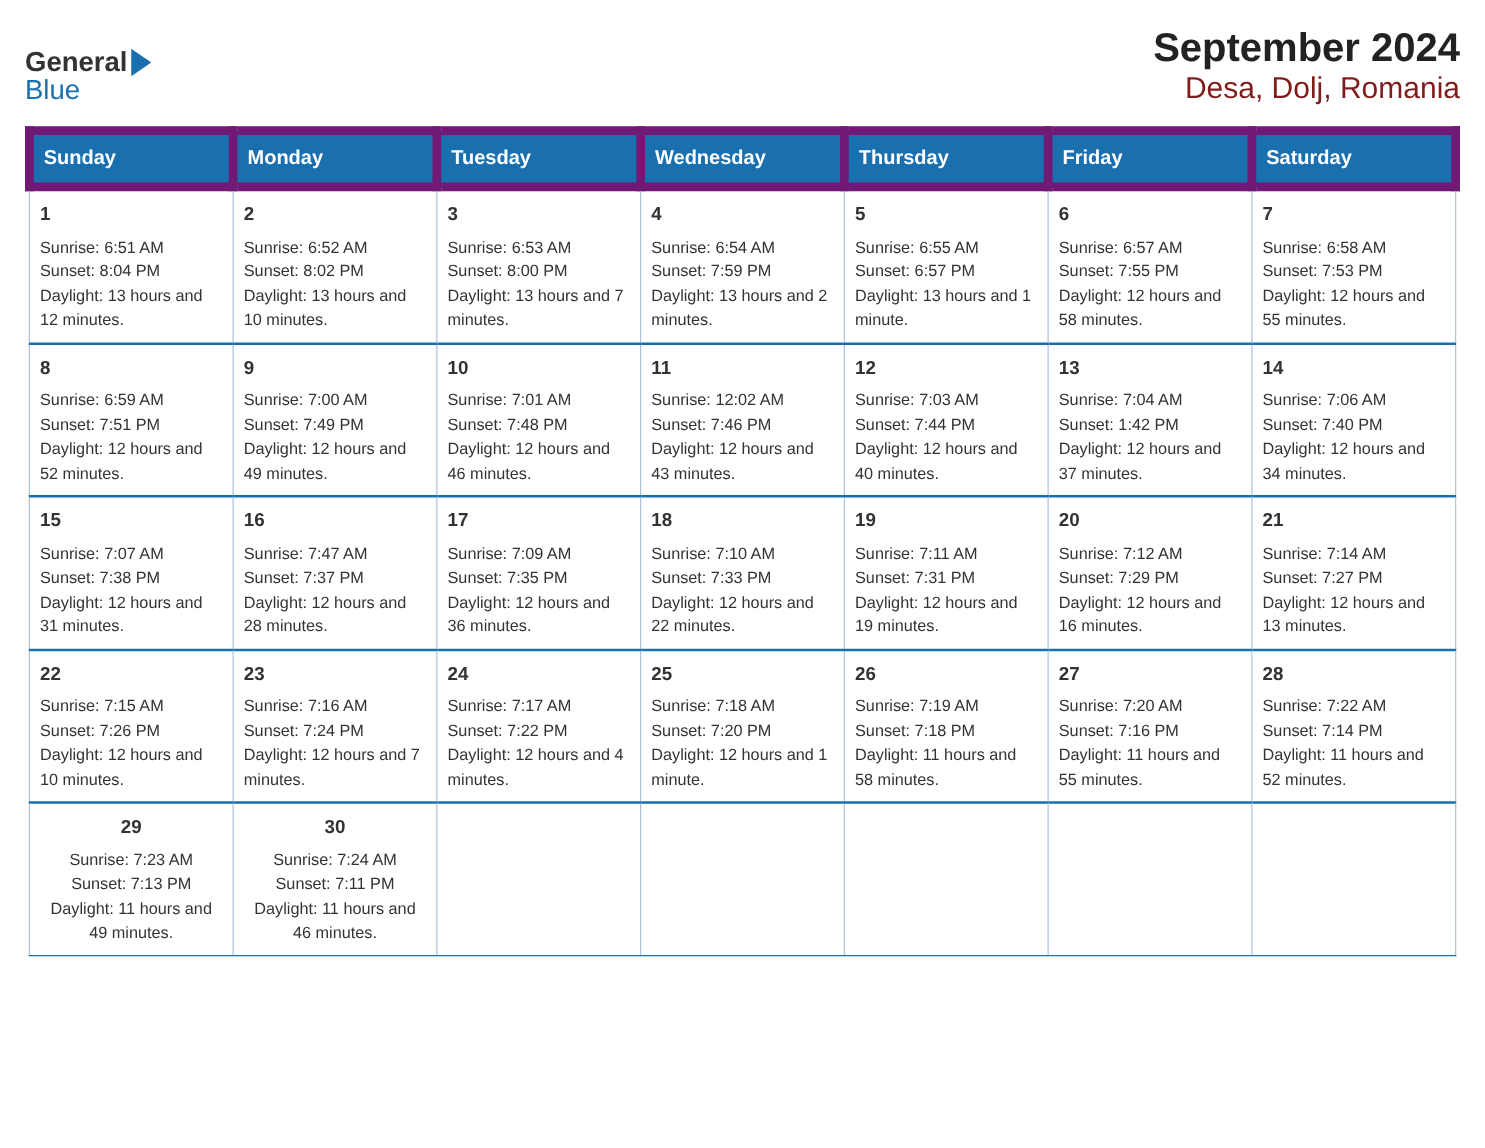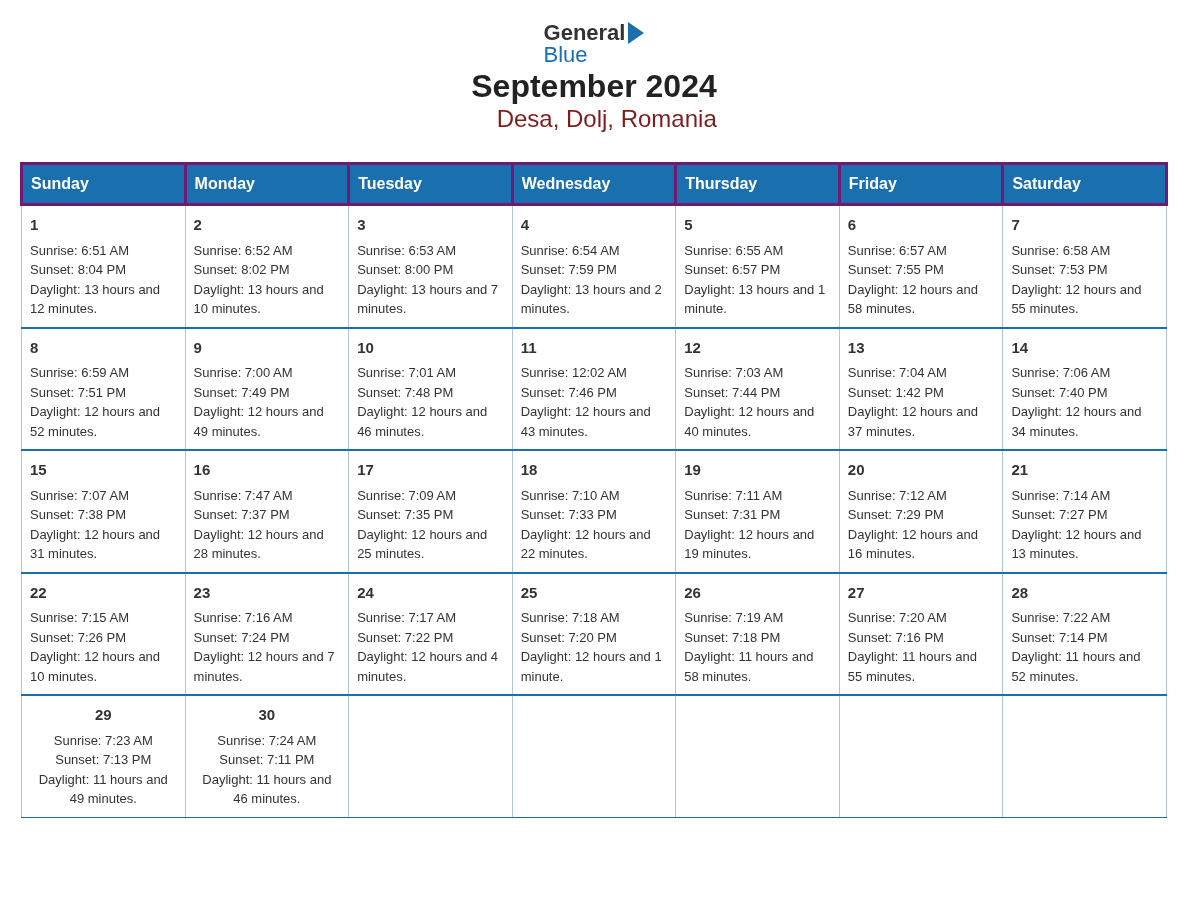--- a/index.html
+++ b/index.html
@@ -6,23 +6,22 @@
     body {
       font-family: Arial, sans-serif;
       background: #fff;
       padding: 20px;
       width: 1188px;
       min-height: 918px;
     }
     .header {
       display: flex;
       justify-content: space-between;
-      align-items: center;
-      margin-bottom: 29px;
-      flex-direction: column;
+      align-items: flex-end;
+      margin-bottom: 16px;
     }
     .logo {
       display: flex;
       align-items: center;
       gap: 0;
     }
     .logo-text {
       font-size: 22px;
       font-weight: bold;
       color: #333;
@@ -52,21 +51,21 @@
       border-collapse: collapse;
       border: 1px solid #1a6faf;
     }
     .calendar th {
       background-color: #1a6faf;
       color: #fff;
       font-size: 16px;
       font-weight: bold;
       padding: 10px 8px;
       text-align: left;
-      border: 3px solid #701a75;
+      border: 7px solid #701a75;
     }
     .calendar td {
       vertical-align: top;
       padding: 8px;
       border: 1px solid #b0c4de;
       width: 14.28%;
       min-height: 100px;
       font-size: 13px;
       color: #333;
       line-height: 1.5;
@@ -134,21 +133,21 @@
         <td><span class="day-num">9</span><span>Sunrise: 7:00 AM</span><br><span>Sunset: 7:49 PM</span><br><span>Daylight: 12 hours and 49 minutes.</span></td>
         <td><span class="day-num">10</span><span>Sunrise: 7:01 AM</span><br><span>Sunset: 7:48 PM</span><br><span>Daylight: 12 hours and 46 minutes.</span></td>
         <td><span class="day-num">11</span><span>Sunrise: 12:02 AM</span><br><span>Sunset: 7:46 PM</span><br><span>Daylight: 12 hours and 43 minutes.</span></td>
         <td><span class="day-num">12</span><span>Sunrise: 7:03 AM</span><br><span>Sunset: 7:44 PM</span><br><span>Daylight: 12 hours and 40 minutes.</span></td>
         <td><span class="day-num">13</span><span>Sunrise: 7:04 AM</span><br><span>Sunset: 1:42 PM</span><br><span>Daylight: 12 hours and 37 minutes.</span></td>
         <td><span class="day-num">14</span><span>Sunrise: 7:06 AM</span><br><span>Sunset: 7:40 PM</span><br><span>Daylight: 12 hours and 34 minutes.</span></td>
       </tr>
       <tr class="week-row">
         <td><span class="day-num">15</span><span>Sunrise: 7:07 AM</span><br><span>Sunset: 7:38 PM</span><br><span>Daylight: 12 hours and 31 minutes.</span></td>
         <td><span class="day-num">16</span><span>Sunrise: 7:47 AM</span><br><span>Sunset: 7:37 PM</span><br><span>Daylight: 12 hours and 28 minutes.</span></td>
-        <td><span class="day-num">17</span><span>Sunrise: 7:09 AM</span><br><span>Sunset: 7:35 PM</span><br><span>Daylight: 12 hours and 25 minutes.</span></td>
+        <td><span class="day-num">17</span><span>Sunrise: 7:09 AM</span><br><span>Sunset: 7:35 PM</span><br><span>Daylight: 12 hours and 36 minutes.</span></td>
         <td><span class="day-num">18</span><span>Sunrise: 7:10 AM</span><br><span>Sunset: 7:33 PM</span><br><span>Daylight: 12 hours and 22 minutes.</span></td>
         <td><span class="day-num">19</span><span>Sunrise: 7:11 AM</span><br><span>Sunset: 7:31 PM</span><br><span>Daylight: 12 hours and 19 minutes.</span></td>
         <td><span class="day-num">20</span><span>Sunrise: 7:12 AM</span><br><span>Sunset: 7:29 PM</span><br><span>Daylight: 12 hours and 16 minutes.</span></td>
         <td><span class="day-num">21</span><span>Sunrise: 7:14 AM</span><br><span>Sunset: 7:27 PM</span><br><span>Daylight: 12 hours and 13 minutes.</span></td>
       </tr>
       <tr class="week-row">
         <td><span class="day-num">22</span><span>Sunrise: 7:15 AM</span><br><span>Sunset: 7:26 PM</span><br><span>Daylight: 12 hours and 10 minutes.</span></td>
         <td><span class="day-num">23</span><span>Sunrise: 7:16 AM</span><br><span>Sunset: 7:24 PM</span><br><span>Daylight: 12 hours and 7 minutes.</span></td>
         <td><span class="day-num">24</span><span>Sunrise: 7:17 AM</span><br><span>Sunset: 7:22 PM</span><br><span>Daylight: 12 hours and 4 minutes.</span></td>
         <td><span class="day-num">25</span><span>Sunrise: 7:18 AM</span><br><span>Sunset: 7:20 PM</span><br><span>Daylight: 12 hours and 1 minute.</span></td>

